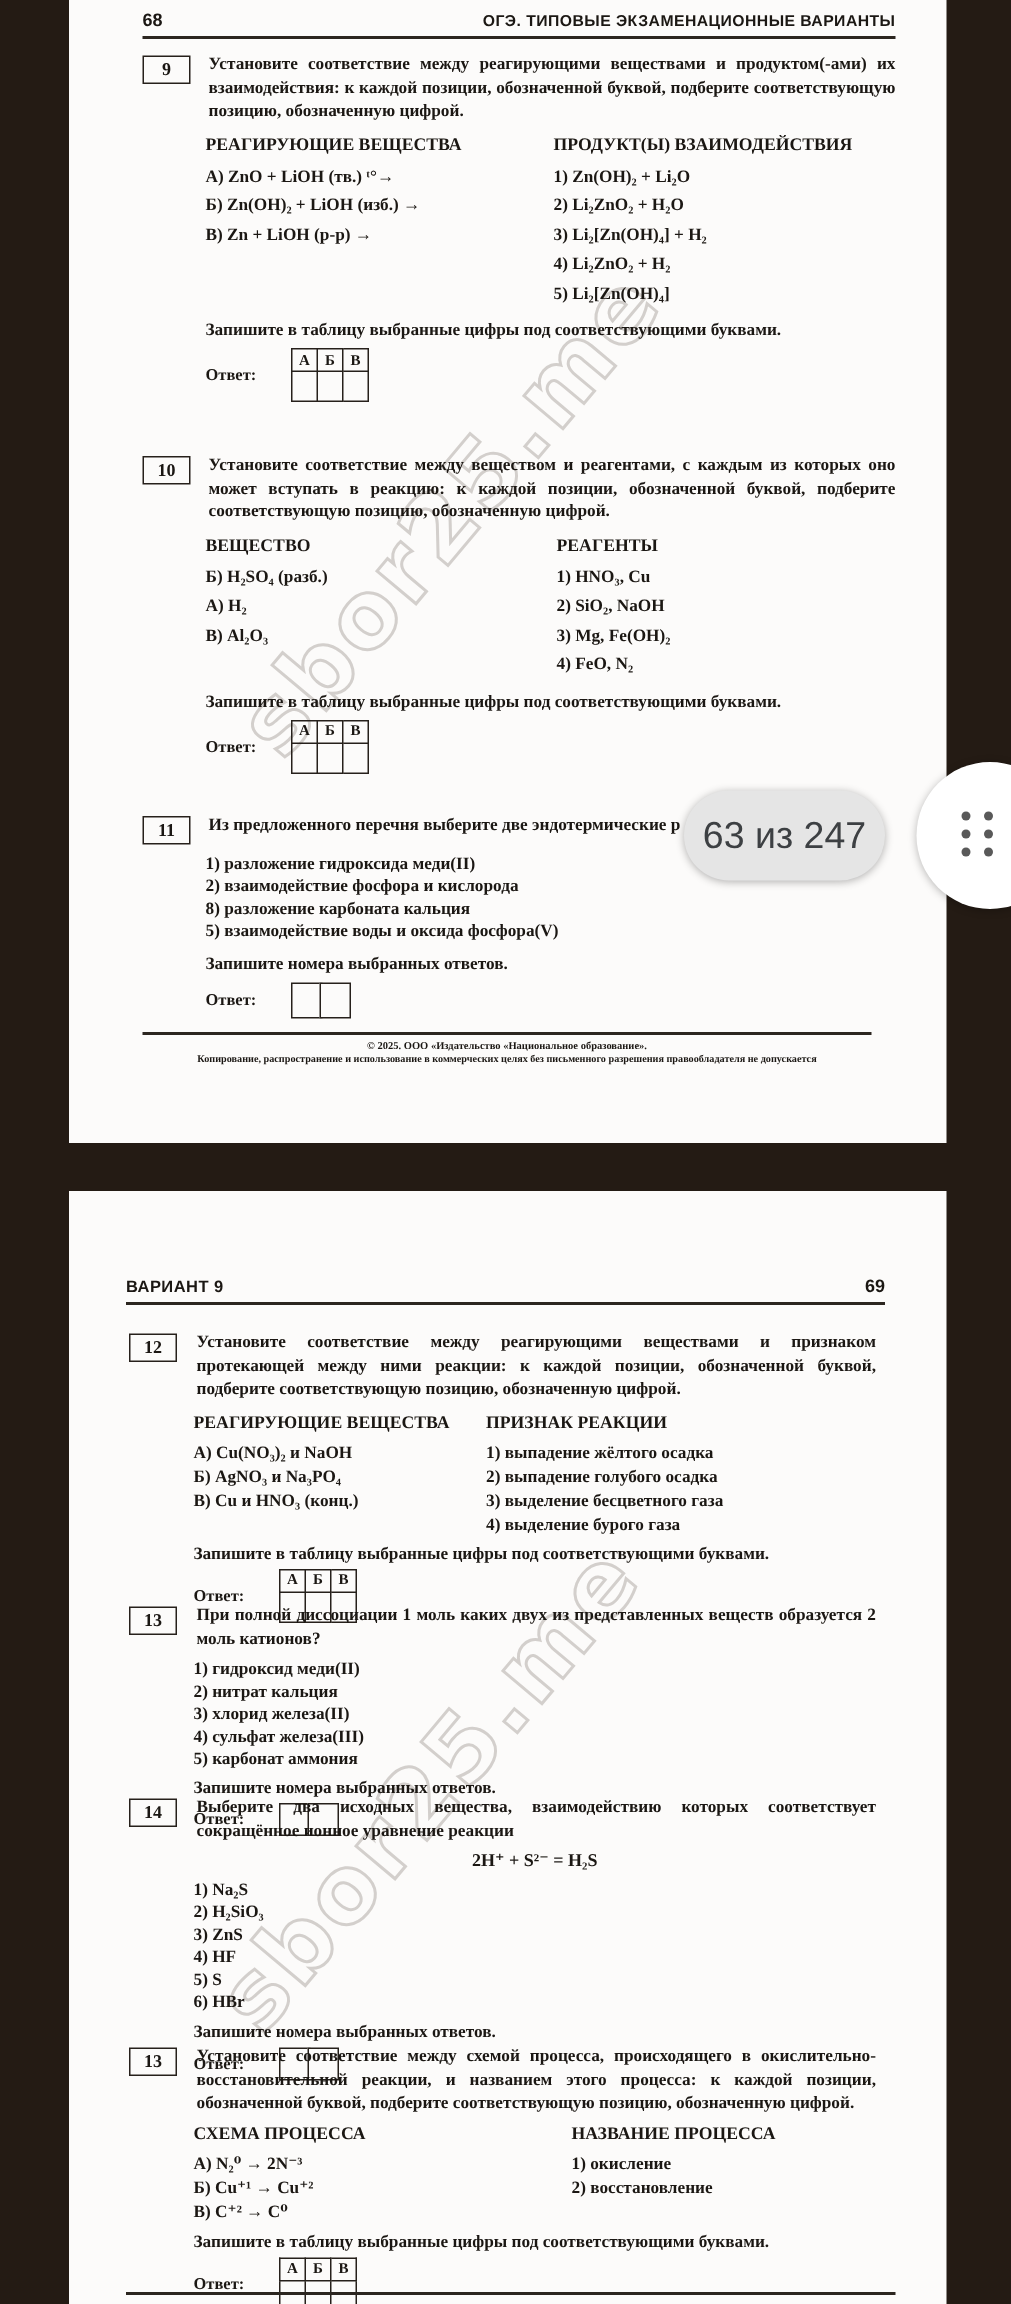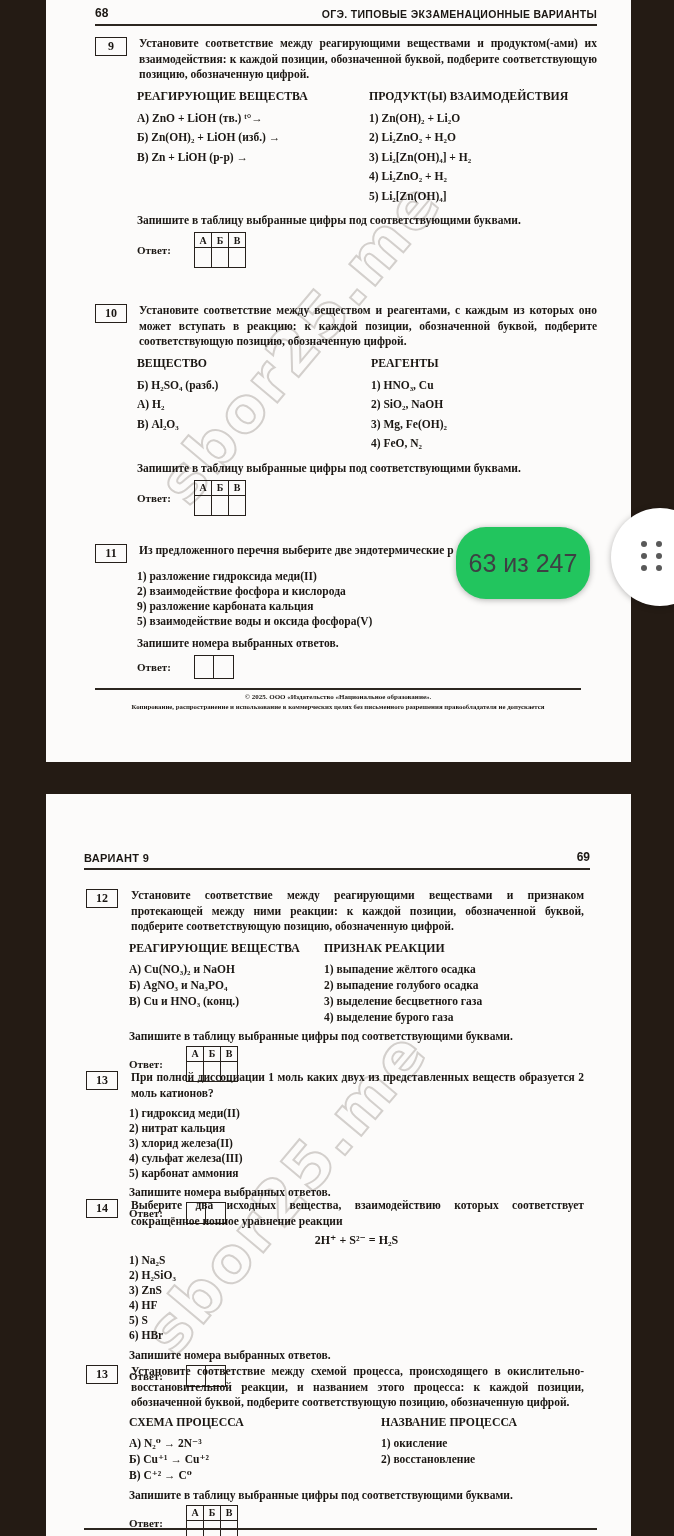--- a/index.html
+++ b/index.html
@@ -75,22 +75,22 @@
     font-family:"DejaVu Sans","Liberation Sans",sans-serif;font-weight:700;
     font-size:62px;letter-spacing:3px;color:transparent;
     -webkit-text-stroke:2px #b8b3ae;opacity:.6;
     transform:translate(-50%,-50%) rotate(-50deg);
   }
   .wm1{left:254px;top:342px;}
   .wm2{left:240px;top:398px;}
 
   
   .pill{
-    position:absolute;left:456px;top:527px;width:134px;height:72px;border-radius:30px;
-    background:#22c55e;box-shadow:0 1px 6px rgba(0,0,0,.3);z-index:6;
+    position:absolute;left:456px;top:527px;width:134px;height:60px;border-radius:30px;
+    background:#e5e5e5;box-shadow:0 1px 6px rgba(0,0,0,.3);z-index:6;
     display:flex;align-items:center;justify-content:center;
     font-family:"Liberation Sans","DejaVu Sans",sans-serif;font-size:25px;color:#3d4043;
   }
   .handle{
     position:absolute;left:611px;top:508px;width:98px;height:98px;border-radius:50%;
     background:#ffffff;box-shadow:0 1px 6px rgba(0,0,0,.28);z-index:6;
   }
   .dots{position:absolute;left:30px;top:33px;display:grid;grid-template-columns:repeat(2,6px);gap:6px 9px;}
   .dot{width:6px;height:6px;border-radius:50%;background:#595959;}
 </style>
@@ -192,21 +192,21 @@
 
   <div class="q" style="top:543px;">
     <div class="qrow">
       <div class="qnum">11</div>
       <div class="qtext">Из предложенного перечня выберите две эндотермические р</div>
     </div>
     <div class="qbody">
       <div class="list lh15">
         <div class="it">1) разложение гидроксида меди(II)</div>
         <div class="it">2) взаимодействие фосфора и кислорода</div>
-        <div class="it">9) разложение карбоната кальция</div>
+        <div class="it">8) разложение карбоната кальция</div>
         <div class="it">5) взаимодействие воды и оксида фосфора(V)</div>
       </div>
       <div class="write">Запишите номера выбранных ответов.</div>
       <div class="ans">
         <span class="anslab">Ответ:</span>
         <div class="cells2">
           <div class="cell"></div>
           <div class="cell"></div>
         </div>
       </div>

